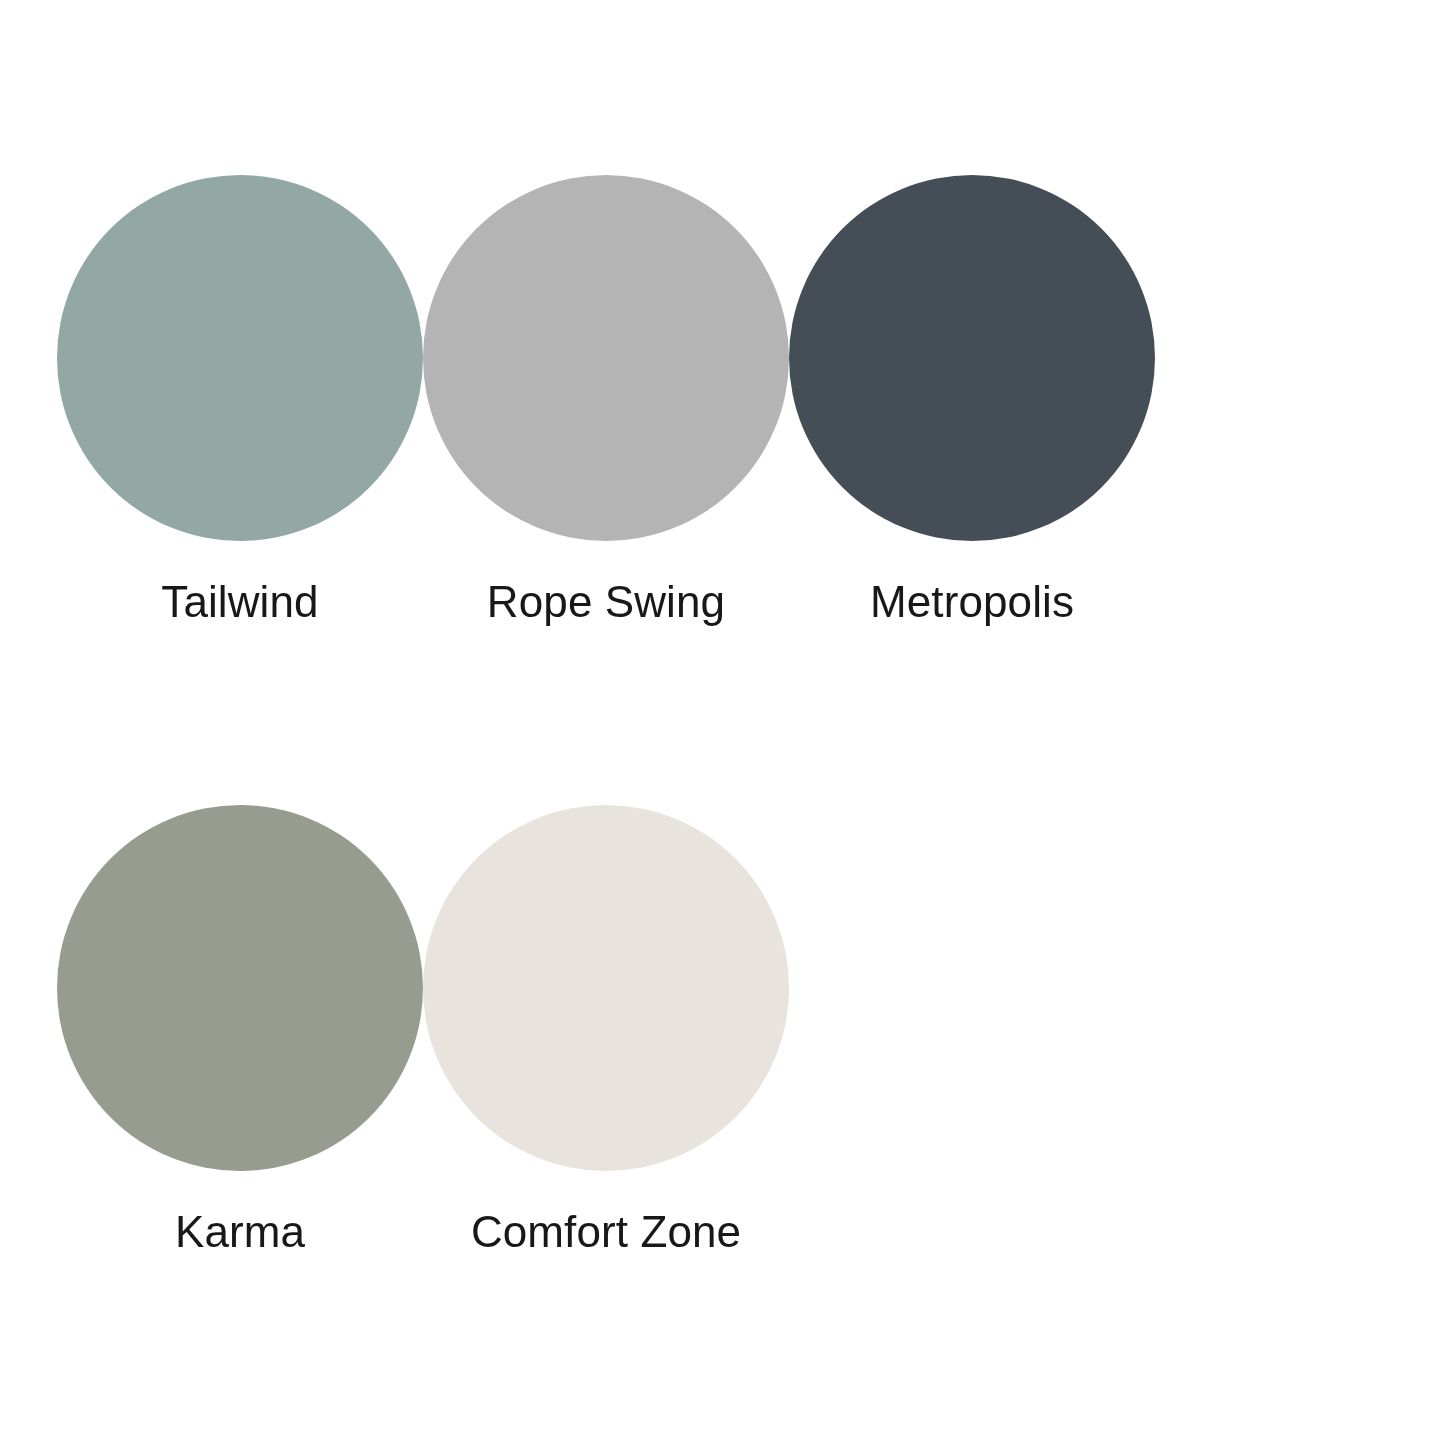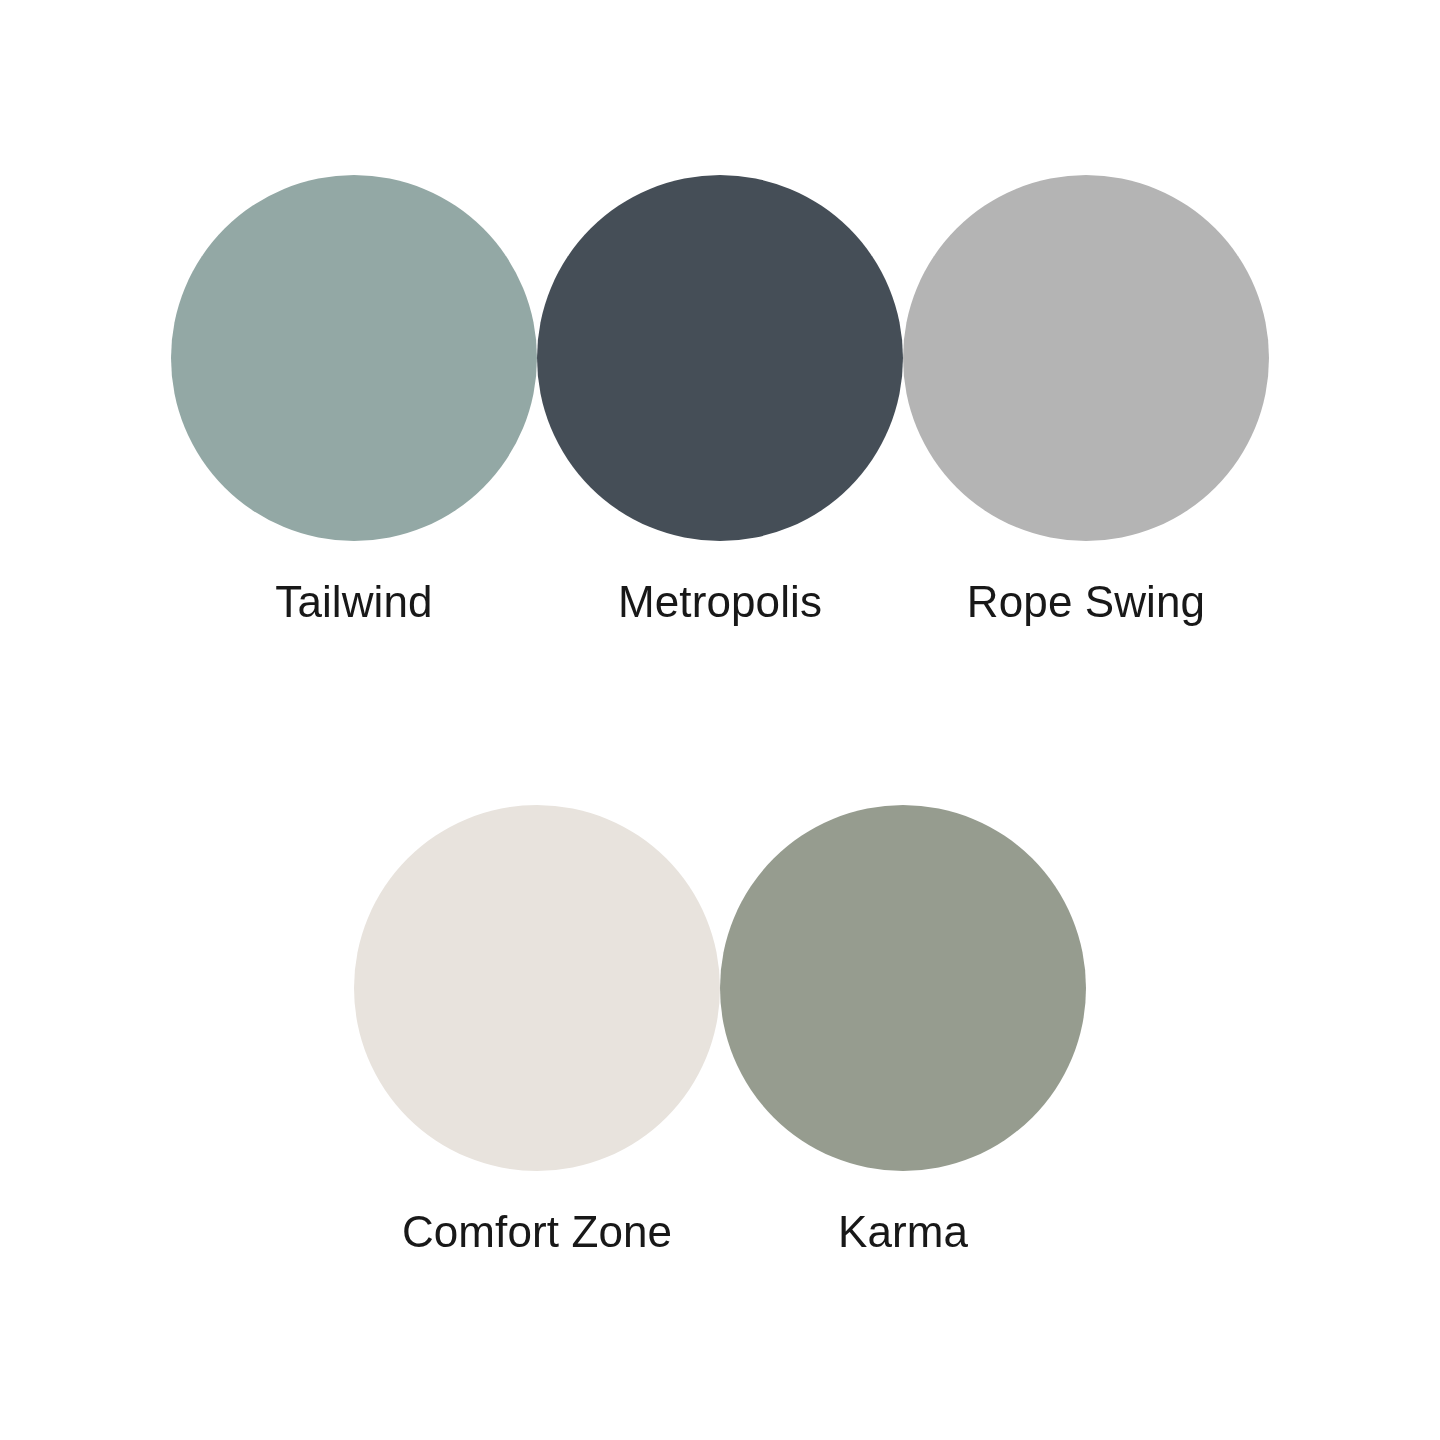--- a/index.html
+++ b/index.html
@@ -22,21 +22,21 @@
     box-sizing: border-box;
     display: flex;
     flex-direction: column;
     justify-content: flex-start;
     background: #ffffff;
   }
 
   .swatch-row {
     display: flex;
     flex-direction: row;
-    justify-content: center;
+    justify-content: flex-start;
     align-items: flex-start;
     width: 1326px;
     margin: 0 auto;
   }
 
   .row-top {
     margin-top: 175px;
   }
 
   .row-bottom {
@@ -74,39 +74,39 @@
 <div class="palette-board">
 
   <div class="swatch-row row-top">
 
     <div class="swatch">
       <div class="swatch-disc" style="background-color: rgb(147, 168, 165);"></div>
       <div class="swatch-label" style="color: rgb(24, 24, 24);">Tailwind</div>
     </div>
 
     <div class="swatch">
-      <div class="swatch-disc" style="background-color: rgb(69, 78, 87);"></div>
-      <div class="swatch-label" style="color: rgb(24, 24, 24);">Metropolis</div>
+      <div class="swatch-disc" style="background-color: rgb(180, 180, 180);"></div>
+      <div class="swatch-label" style="color: rgb(24, 24, 24);">Rope Swing</div>
     </div>
 
     <div class="swatch">
-      <div class="swatch-disc" style="background-color: rgb(180, 180, 180);"></div>
-      <div class="swatch-label" style="color: rgb(24, 24, 24);">Rope Swing</div>
+      <div class="swatch-disc" style="background-color: rgb(69, 78, 87);"></div>
+      <div class="swatch-label" style="color: rgb(24, 24, 24);">Metropolis</div>
     </div>
 
   </div>
 
   <div class="swatch-row row-bottom">
 
 
     <div class="swatch">
-      <div class="swatch-disc" style="background-color: rgb(232, 227, 221);"></div>
-      <div class="swatch-label" style="color: rgb(24, 24, 24);">Comfort Zone</div>
+      <div class="swatch-disc" style="background-color: rgb(150, 156, 143);"></div>
+      <div class="swatch-label" style="color: rgb(24, 24, 24);">Karma</div>
     </div>
 
     <div class="swatch">
-      <div class="swatch-disc" style="background-color: rgb(150, 156, 143);"></div>
-      <div class="swatch-label" style="color: rgb(24, 24, 24);">Karma</div>
+      <div class="swatch-disc" style="background-color: rgb(232, 227, 221);"></div>
+      <div class="swatch-label" style="color: rgb(24, 24, 24);">Comfort Zone</div>
     </div>
 
   </div>
 
 </div>
 
 </body></html>

